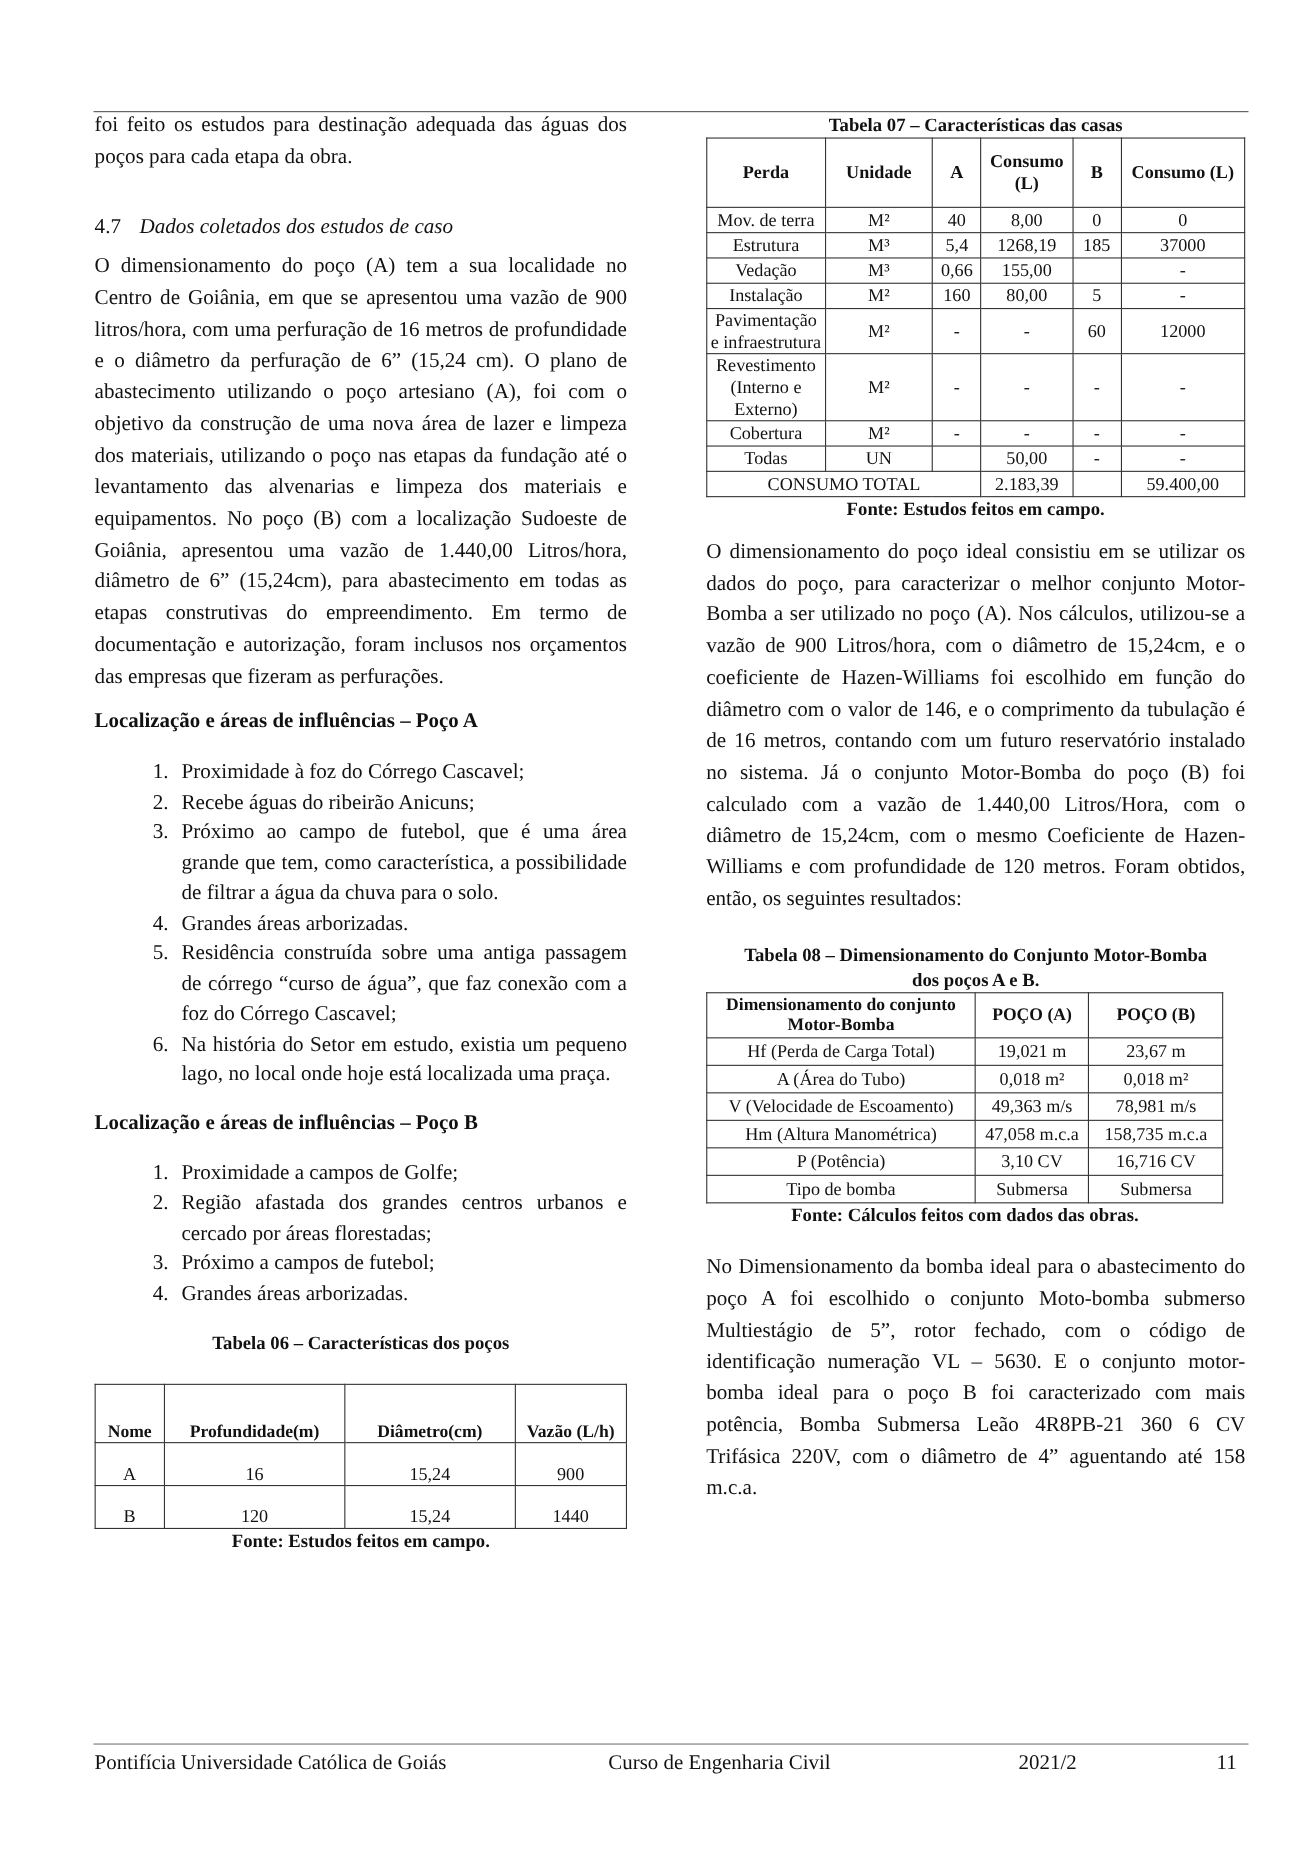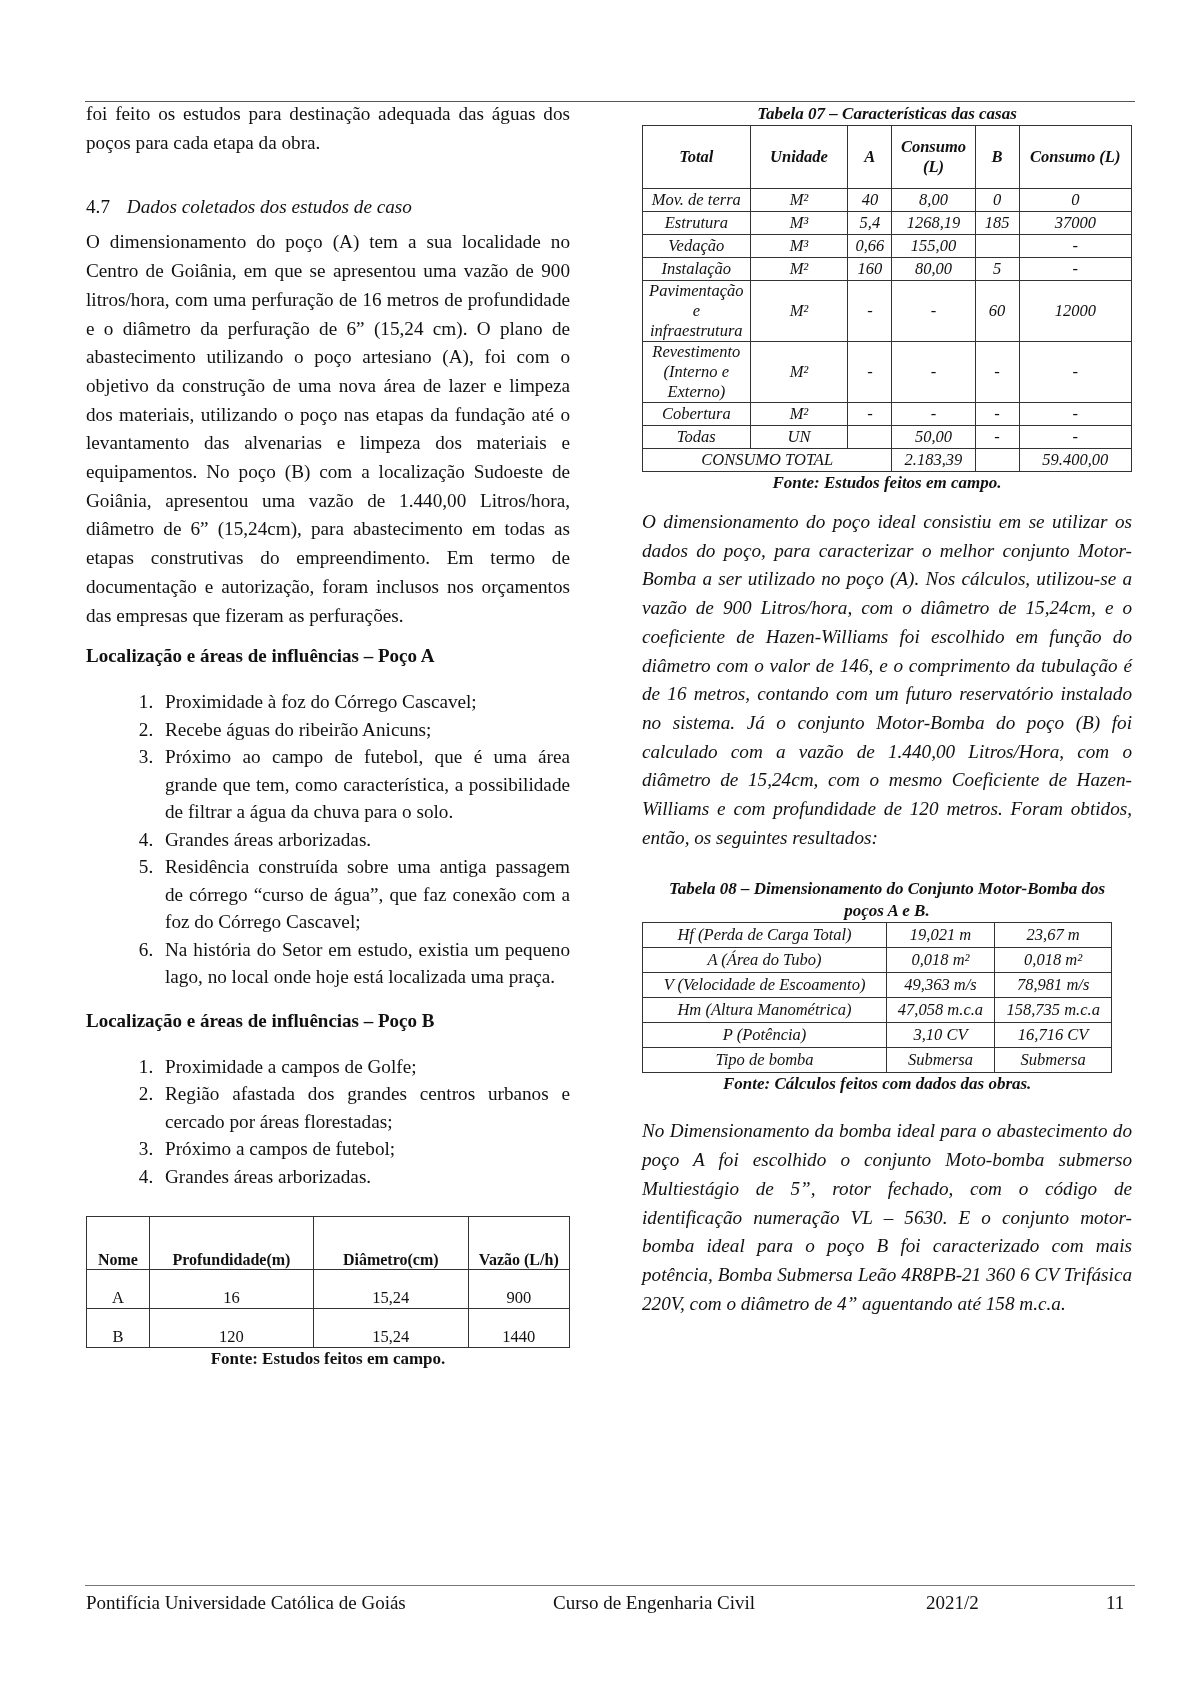--- a/index.html
+++ b/index.html
@@ -1,21 +1,21 @@
 <!DOCTYPE html>
 <html><head>
 <meta charset="utf-8">
 <style>
   html, body { margin:0; padding:0; background:#ffffff; }
   body { width:1191px; height:1684px; position:relative; overflow:hidden;
          font-family:"Liberation Serif", "DejaVu Serif", serif; color:#111; }
   .rule-top { position:absolute; left:85px; top:101px; width:1050px; height:0; border-top:1.5px solid #555; }
   .col { position:absolute; top:100px; }
   .col-left { left:86px; width:484px; }
-  .col-right { left:642px; width:490px;font-style:italic; }
+  .col-right { left:642px; width:490px; }
   p.body { margin:0; font-size:19.2px; line-height:28.7px; text-align:justify; }
   .sec-heading { margin:22px 0 7px 0; font-size:19.2px; line-height:28px; }
   .sec-heading .num { font-style:normal; margin-right:12px;text-align:center; }
   .sec-heading .title { font-style:italic; }
   .bold-heading { font-weight:bold; font-size:19px; line-height:28px; margin:12px 0 18px 0; }
   ol.list { margin:0; padding:0 0 0 72px; font-size:19.2px; line-height:27.5px; }
   ol.list li { padding-left:7px; text-align:justify; }
   .tcaption { font-weight:bold; font-size:17px; text-align:center; line-height:22px; }
   table.doc { border-collapse:collapse; width:100%; font-size:16.5px; }
   table.doc th, table.doc td { border:1.3px solid #333; text-align:center; padding:0 3px; }
@@ -56,20 +56,21 @@
   </ol>
 
   <div class="bold-heading" style="margin-top:16px;">Localização e áreas de influências – Poço B</div>
   <ol class="list">
     <li>Proximidade a campos de Golfe;</li>
     <li>Região afastada dos grandes centros urbanos e cercado por áreas florestadas;</li>
     <li>Próximo a campos de futebol;</li>
     <li>Grandes áreas arborizadas.</li>
   </ol>
 
+  <div class="tcaption" style="margin-top:20px;">Tabela 06 – Características dos poços</div>
   <table class="doc t6">
     <tbody>
         <tr>
       <th style="width:13%">Nome</th>
       <th style="width:34%">Profundidade(m)</th>
       <th style="width:32%">Diâmetro(cm)</th>
       <th>Vazão (L/h)</th>
     </tr>
     <tr>
       <td>A</td>
@@ -86,21 +87,21 @@
   </tbody>
     </table>
   <div class="tcaption">Fonte: Estudos feitos em campo.</div>
 </div>
 
 <div class="col col-right" style="top:103px;">
   <div class="tcaption">Tabela 07 – Características das casas</div>
   <table class="doc t7">
     <tbody>
         <tr>
-      <th style="width:22%">Total</th>
+      <th style="width:22%">Perda</th>
       <th style="width:20%">Unidade</th>
       <th style="width:9%">A</th>
       <th style="width:17%">Consumo (L)</th>
       <th style="width:9%">B</th>
       <th>Consumo (L)</th>
     </tr>
     <tr>
       <td>Mov. de terra</td>
       <td>M²</td>
       <td>40</td>
@@ -172,20 +173,25 @@
     </tr>
   </tbody>
     </table>
   <div class="tcaption">Fonte: Estudos feitos em campo.</div>
 
   <p class="body" style="margin-top:14px;">O dimensionamento do poço ideal consistiu em se utilizar os dados do poço, para caracterizar o melhor conjunto Motor-Bomba a ser utilizado no poço (A). Nos cálculos, utilizou-se a vazão de 900 Litros/hora, com o diâmetro de 15,24cm, e o coeficiente de Hazen-Williams foi escolhido em função do diâmetro com o valor de 146, e o comprimento da tubulação é de 16 metros, contando com um futuro reservatório instalado no sistema. Já o conjunto Motor-Bomba do poço (B) foi calculado com a vazão de 1.440,00 Litros/Hora, com o diâmetro de 15,24cm, com o mesmo Coeficiente de Hazen-Williams e com profundidade de 120 metros. Foram obtidos, então, os seguintes resultados:</p>
 
   <div class="tcaption" style="margin-top:26px; padding:0 25px;">Tabela 08 – Dimensionamento do Conjunto Motor-Bomba dos poços A e B.</div>
   <table class="doc t8" style="width:96%;">
     <tbody>
+        <tr>
+      <th style="width:52%">Dimensionamento do conjunto Motor-Bomba</th>
+      <th style="width:22%">POÇO (A)</th>
+      <th>POÇO (B)</th>
+    </tr>
     <tr>
       <td>Hf (Perda de Carga Total)</td>
       <td>19,021 m</td>
       <td>23,67 m</td>
     </tr>
     <tr>
       <td>A (Área do Tubo)</td>
       <td>0,018 m²</td>
       <td>0,018 m²</td>
     </tr>

